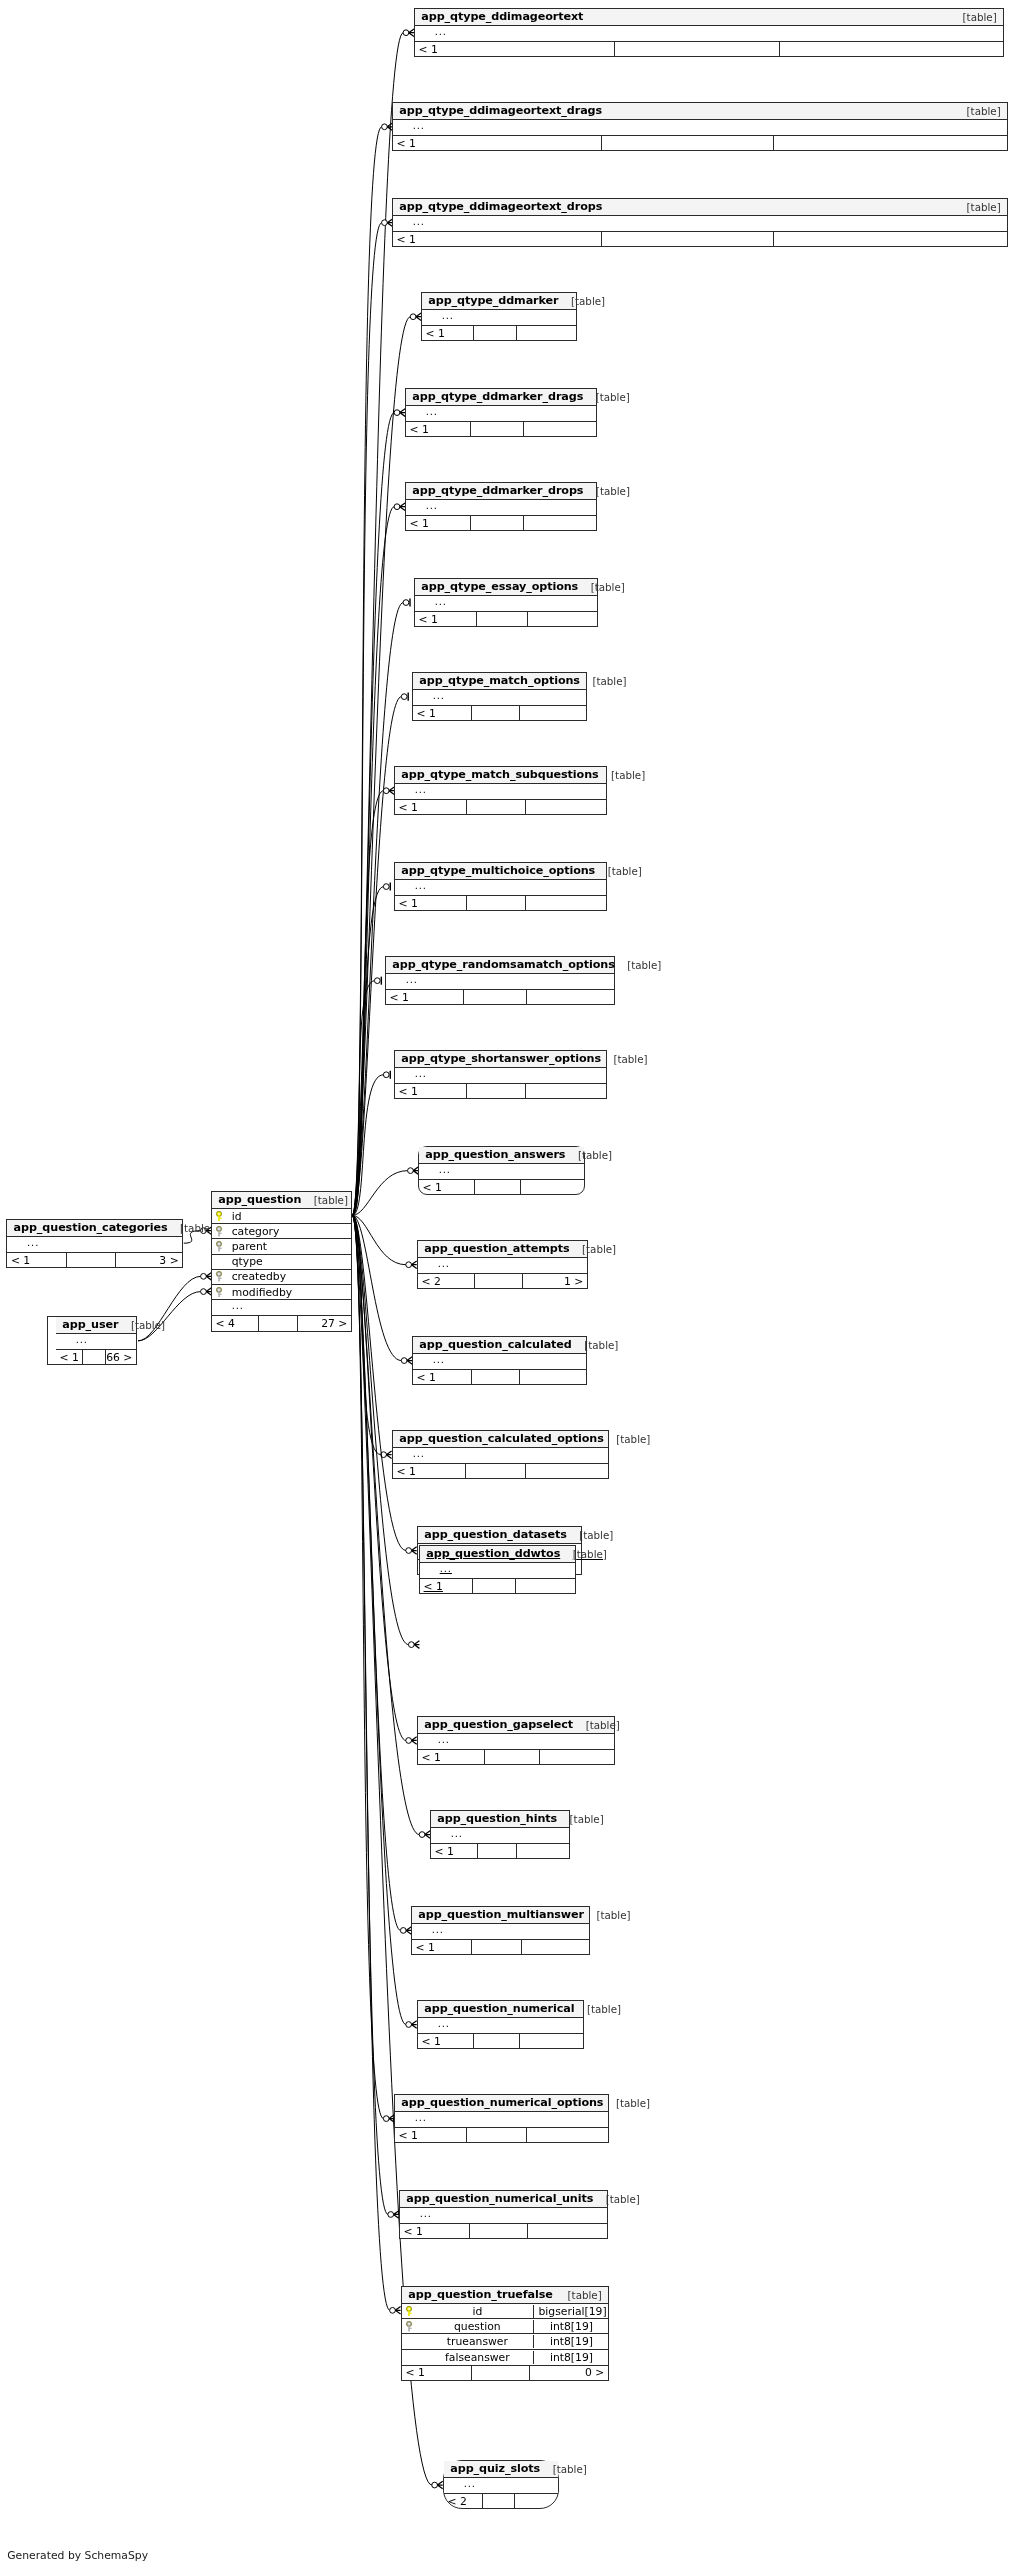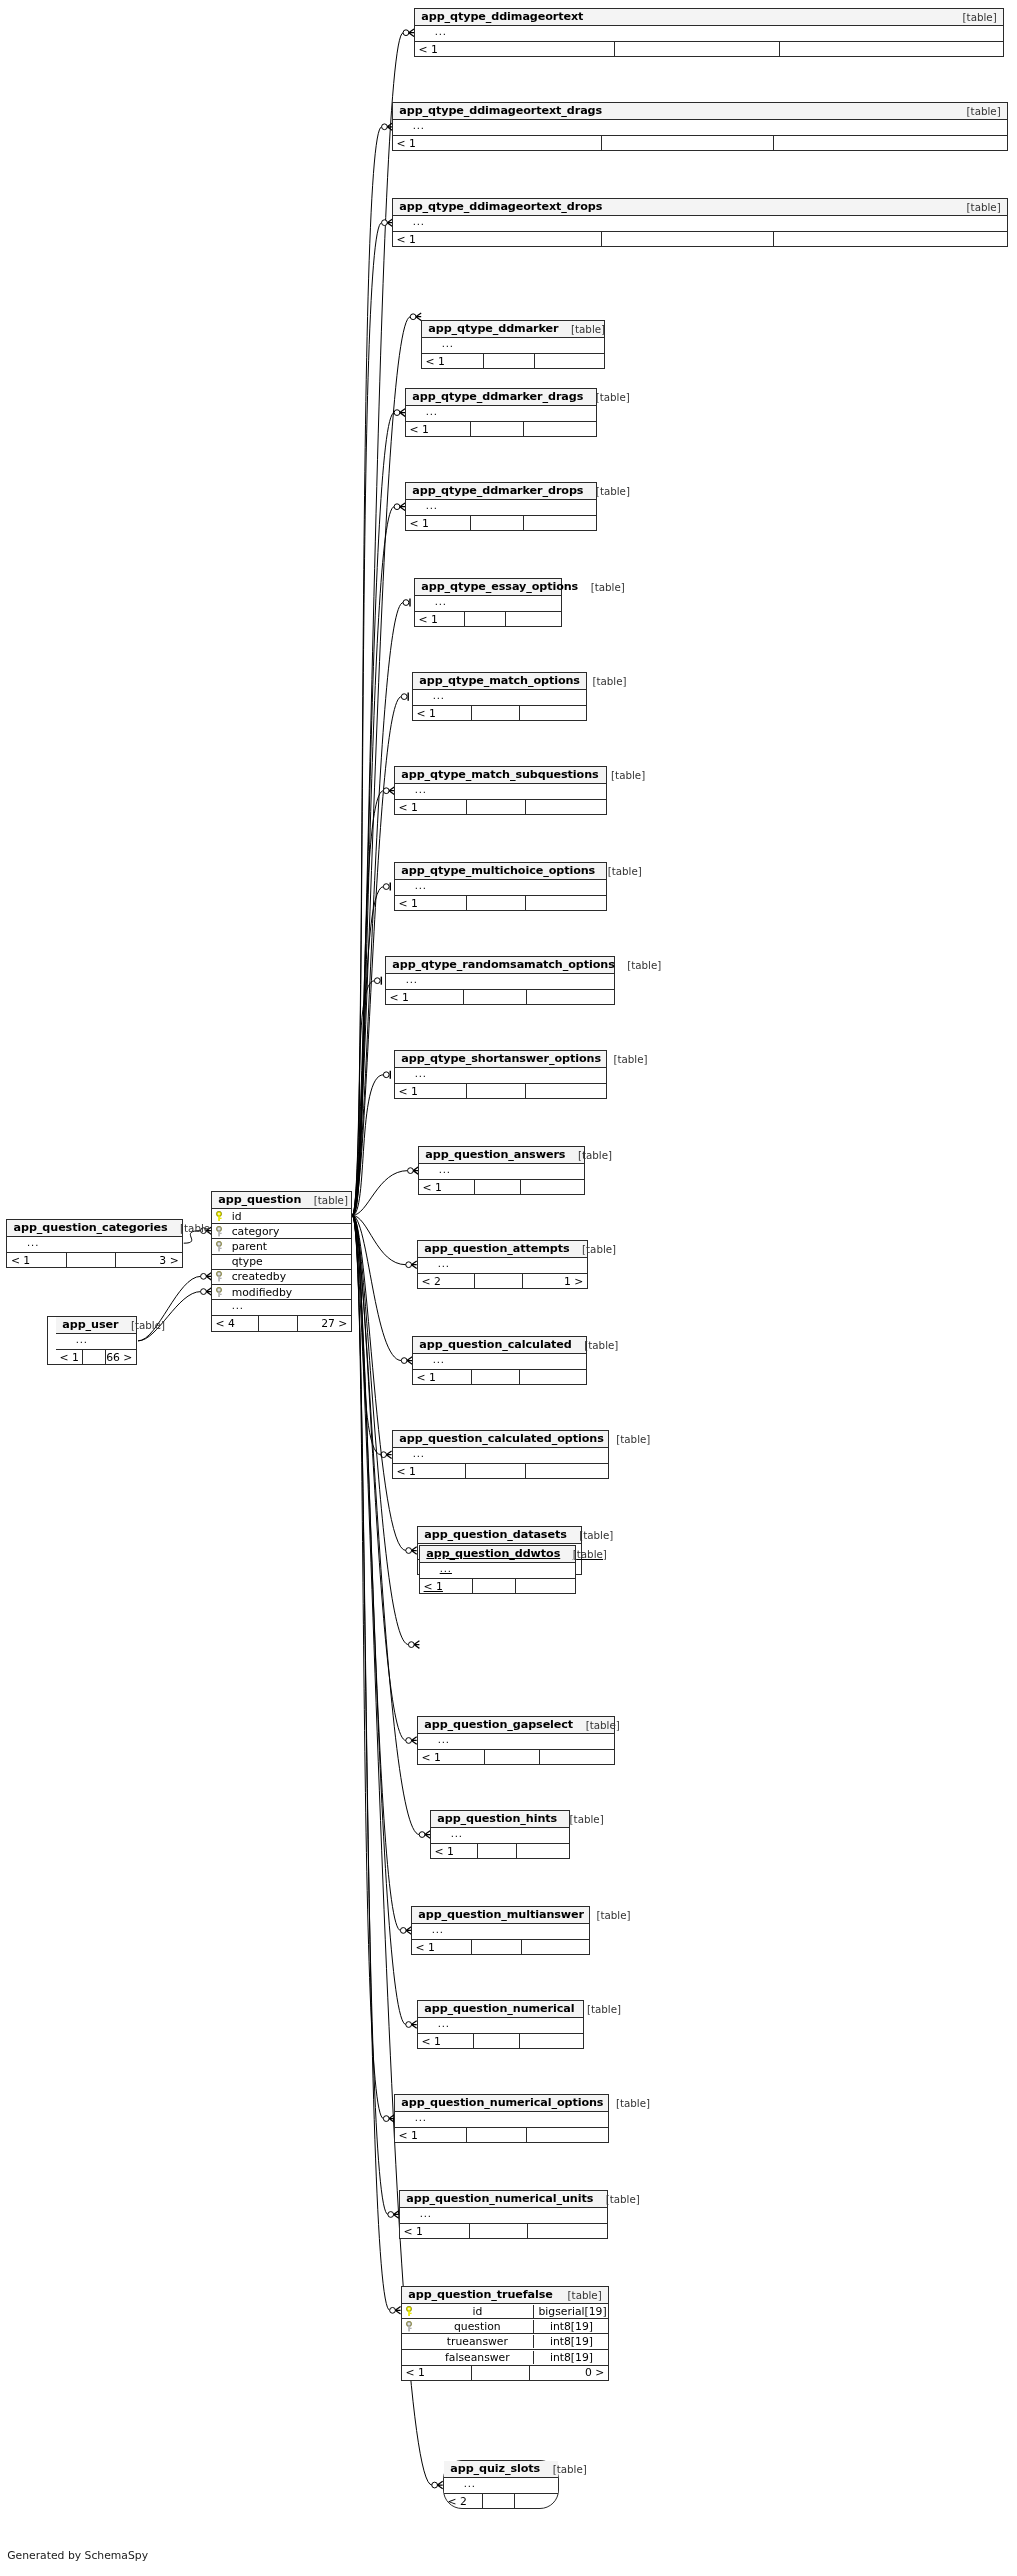--- a/index.html
+++ b/index.html
@@ -335,21 +335,21 @@
             <span class="keyslot empty"></span>
             <span class="colname">...</span>
           </div>
         </div>
         <div class="foot">
           <span class="fcell f-left">&lt; 1</span>
           <span class="fcell f-mid"></span>
           <span class="fcell f-right"></span>
         </div>
       </div>
-      <div class="tbl" style="left: 421px; top: 292px; width: 184px; margin-top: 28px;">
+      <div class="tbl" style="left: 421px; top: 292px; width: 156px;">
         <div class="hdr">
           <span class="tname">app_qtype_ddmarker</span>
           <span class="ttag">[table]</span>
         </div>
         <div class="rows">
           <div class="row ellipsis">
             <span class="keyslot empty"></span>
             <span class="colname">...</span>
           </div>
         </div>
@@ -386,21 +386,21 @@
             <span class="keyslot empty"></span>
             <span class="colname">...</span>
           </div>
         </div>
         <div class="foot">
           <span class="fcell f-left">&lt; 1</span>
           <span class="fcell f-mid"></span>
           <span class="fcell f-right"></span>
         </div>
       </div>
-      <div class="tbl" style="left: 414px; top: 578px; width: 148px;">
+      <div class="tbl" style="left: 414px; top: 578px; width: 184px;">
         <div class="hdr">
           <span class="tname">app_qtype_essay_options</span>
           <span class="ttag">[table]</span>
         </div>
         <div class="rows">
           <div class="row ellipsis">
             <span class="keyslot empty"></span>
             <span class="colname">...</span>
           </div>
         </div>
@@ -488,21 +488,21 @@
             <span class="keyslot empty"></span>
             <span class="colname">...</span>
           </div>
         </div>
         <div class="foot">
           <span class="fcell f-left">&lt; 1</span>
           <span class="fcell f-mid"></span>
           <span class="fcell f-right"></span>
         </div>
       </div>
-      <div class="tbl" style="left: 418px; top: 1146px; width: 167px;">
+      <div class="tbl" style="left: 418px; top: 1146px; width: 167px; border-radius: 9px;">
         <div class="hdr">
           <span class="tname">app_question_answers</span>
           <span class="ttag">[table]</span>
         </div>
         <div class="rows">
           <div class="row ellipsis">
             <span class="keyslot empty"></span>
             <span class="colname">...</span>
           </div>
         </div>

